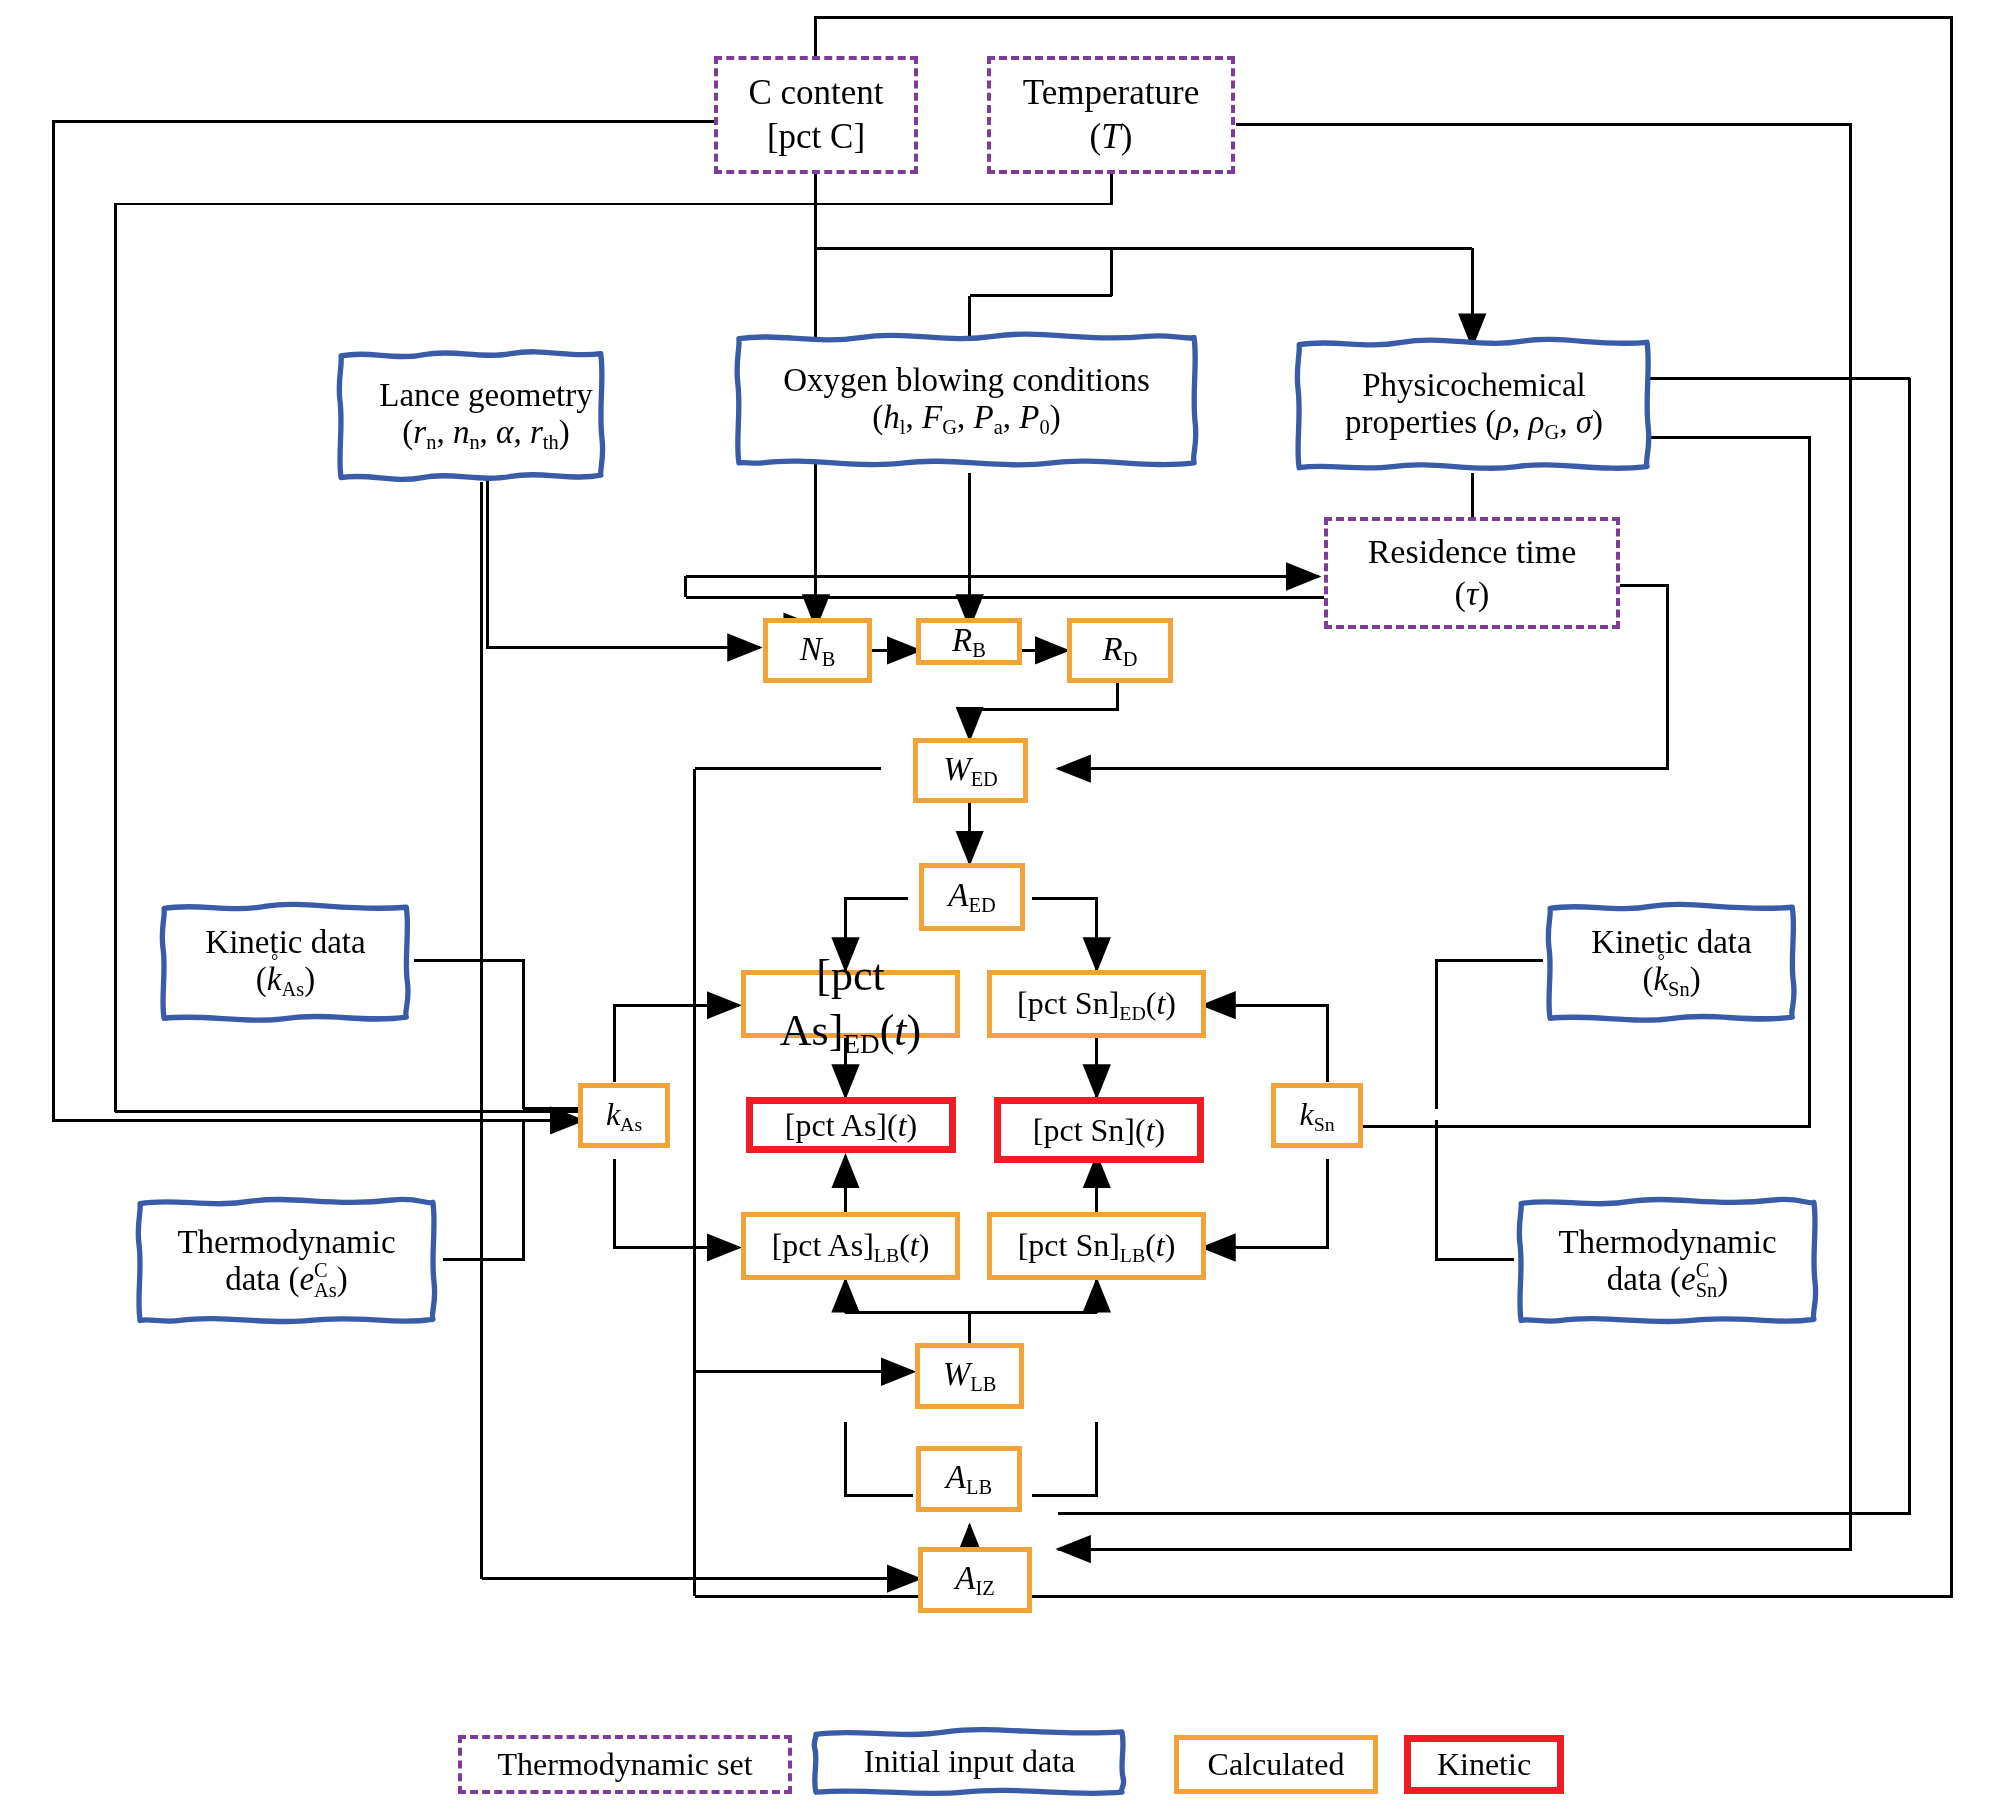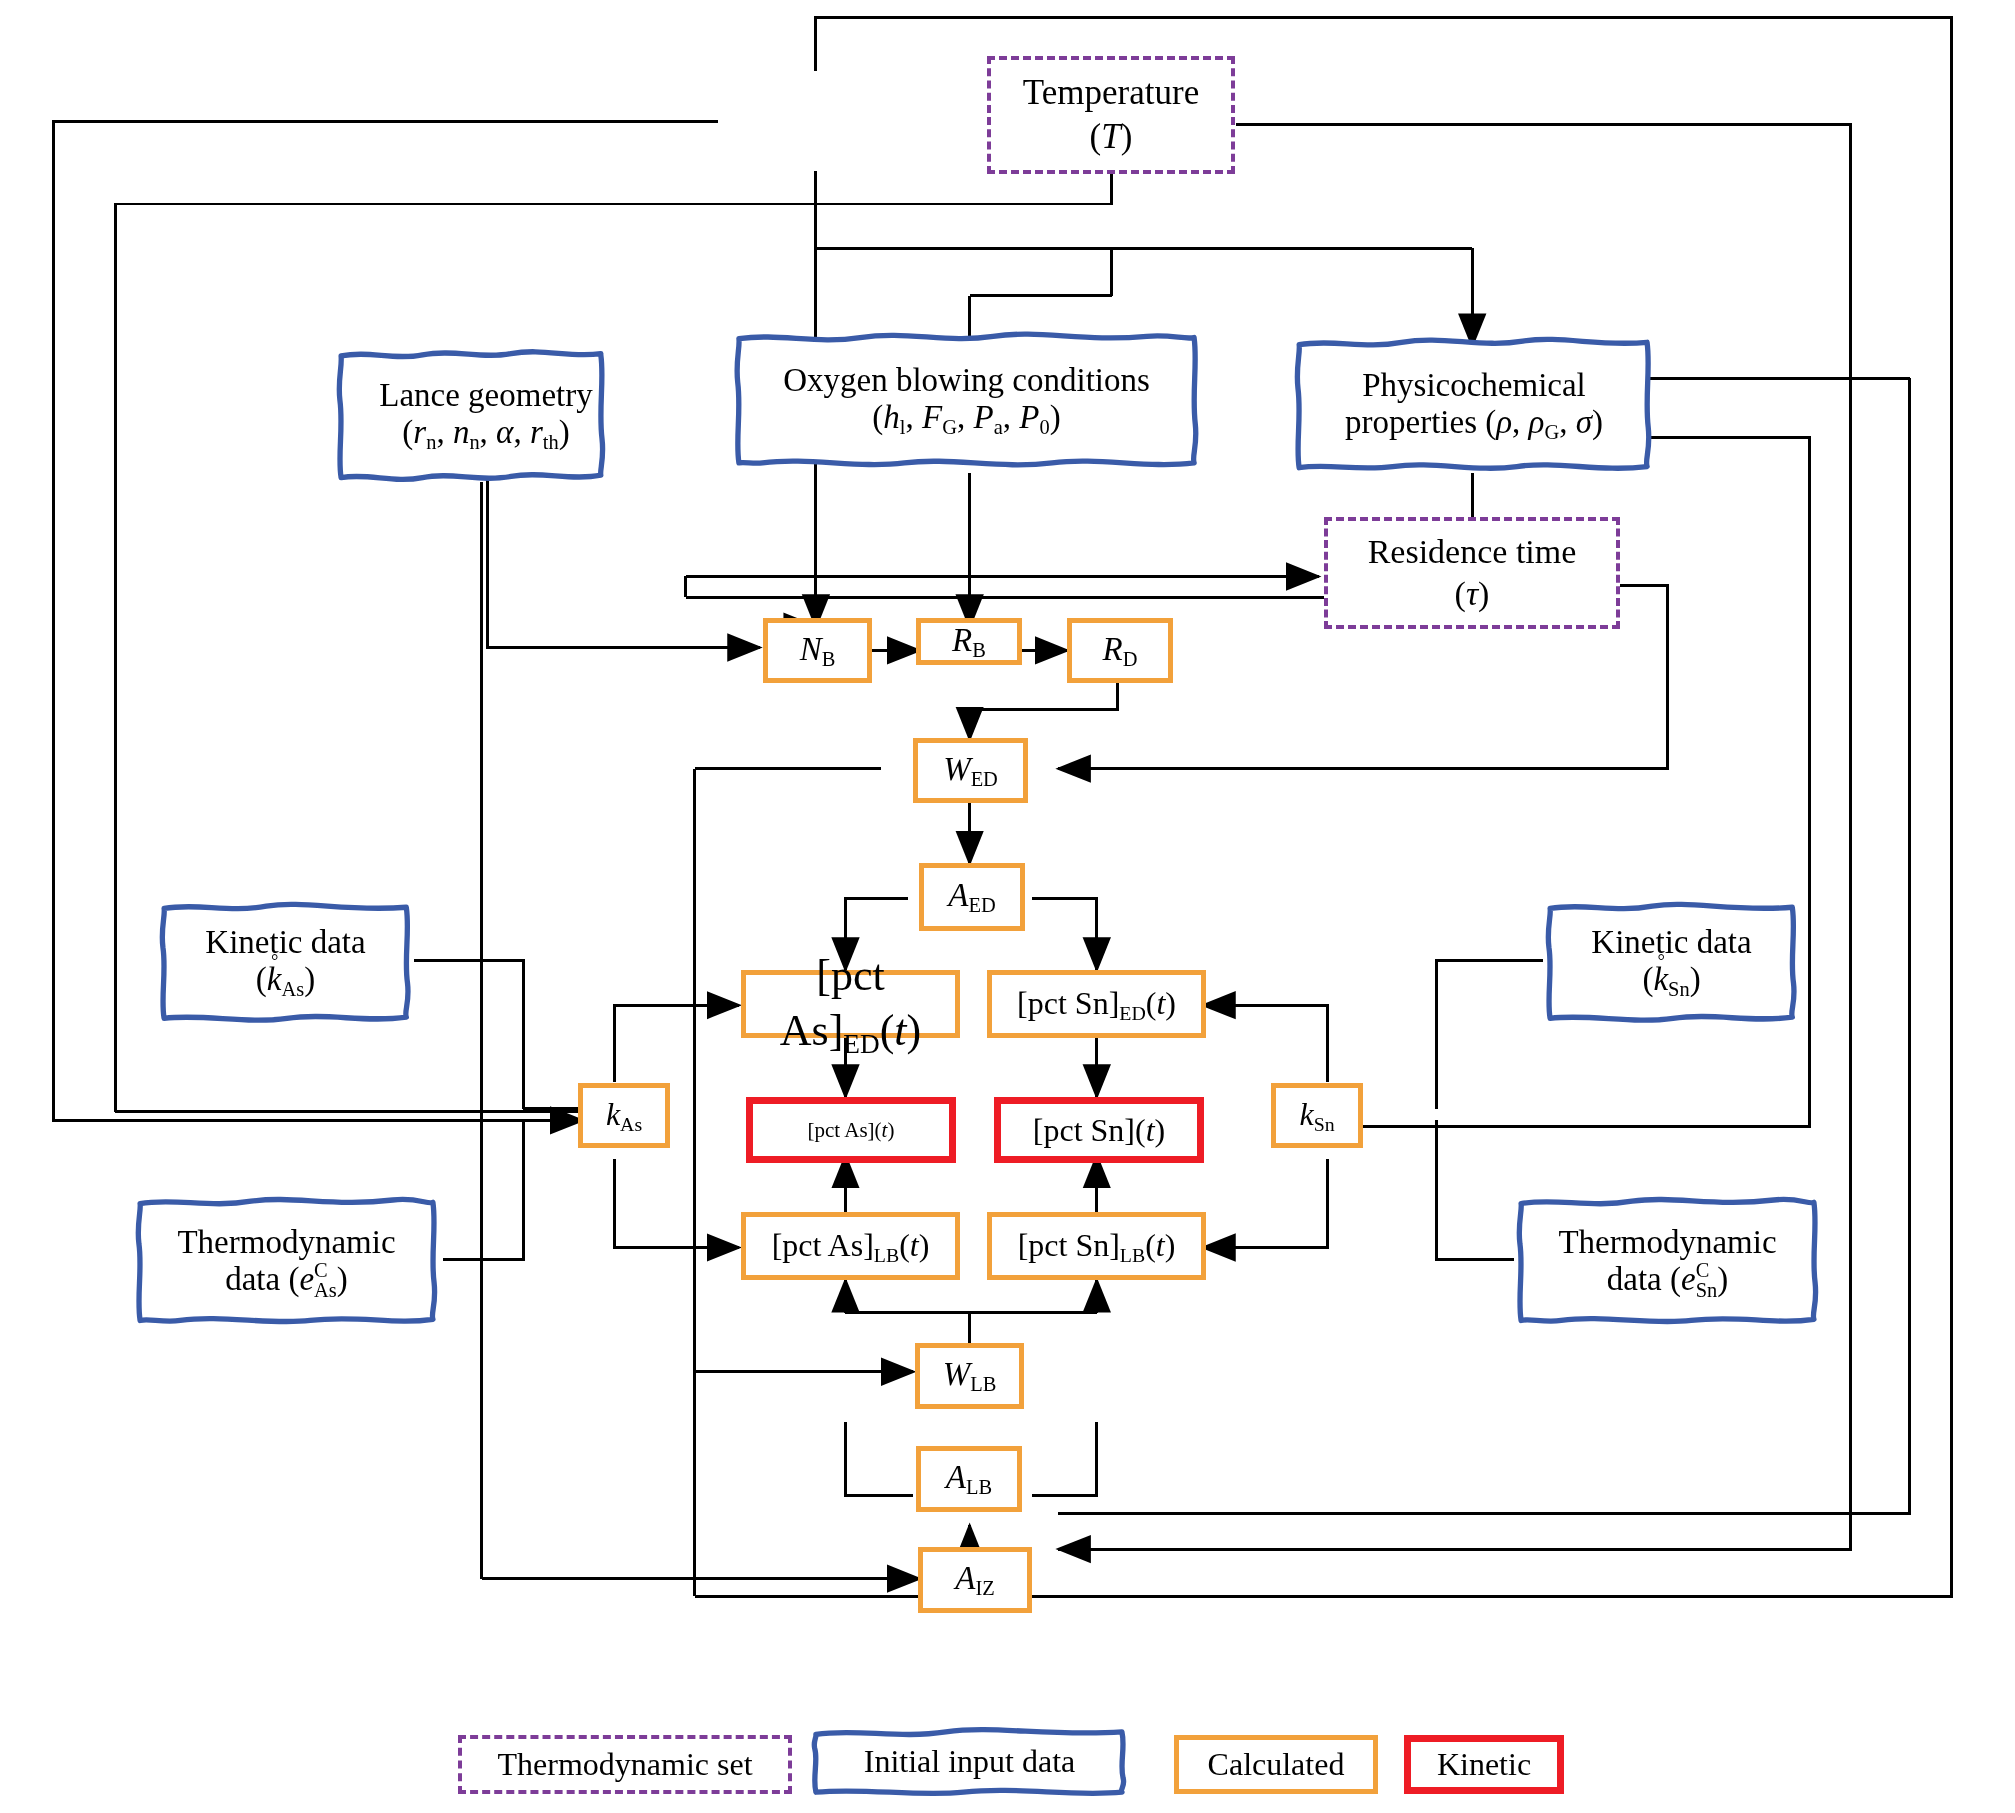--- a/index.html
+++ b/index.html
@@ -134,20 +134,26 @@
 
       <path d="M3230,640 L3230,2560 L1790,2560"></path>
       <path d="M3230,640 L2400,640"></path>
 
       <path d="M2150,1700 L2150,1700"></path>
 
       <path d="M2400,640 L2400,585"></path>
     </g>
   </svg>
 
+  <div class="node n-indep" style="left:714px;top:56px;width:204px;height:118px;font-size:35px;">
+    <div>
+      <span class="lbl">C content</span>
+      <span class="lbl">[pct C]</span>
+    </div>
+  </div>
 
   <div class="node n-indep" style="left:987px;top:56px;width:248px;height:118px;font-size:35px;">
     <div>
       <span class="lbl">Temperature</span>
       <span class="lbl">(<span class="it">T</span>)</span>
     </div>
   </div>
 
   <div class="node n-indep" style="left:1324px;top:517px;width:296px;height:112px;font-size:34px;">
     <div>
@@ -281,21 +287,21 @@
   <div class="node n-calc" style="left:915px;top:1343px;width:109px;height:66px;font-size:33px;">
     <span><span class="it">W</span><sub>LB</sub></span>
   </div>
   <div class="node n-calc" style="left:916px;top:1446px;width:106px;height:66px;font-size:33px;">
     <span><span class="it">A</span><sub>LB</sub></span>
   </div>
   <div class="node n-calc" style="left:918px;top:1547px;width:114px;height:66px;font-size:33px;">
     <span><span class="it">A</span><sub>IZ</sub></span>
   </div>
 
-  <div class="node n-result" style="left:746px;top:1097px;width:210px;height:66px;font-size:21px;">
+  <div class="node n-result" style="left:746px;top:1097px;width:210px;height:56px;font-size:32px;">
     <span>[pct As](<span class="it">t</span>)</span>
   </div>
   <div class="node n-result" style="left:994px;top:1097px;width:210px;height:66px;font-size:32px;">
     <span>[pct Sn](<span class="it">t</span>)</span>
   </div>
 
   <div class="legend n-indep" style="left:458px;top:1735px;width:334px;height:59px;font-size:32px;">
     <span>Thermodynamic set</span>
   </div>
 

